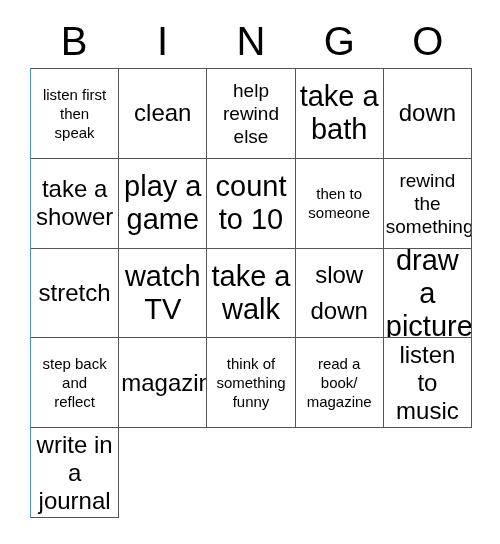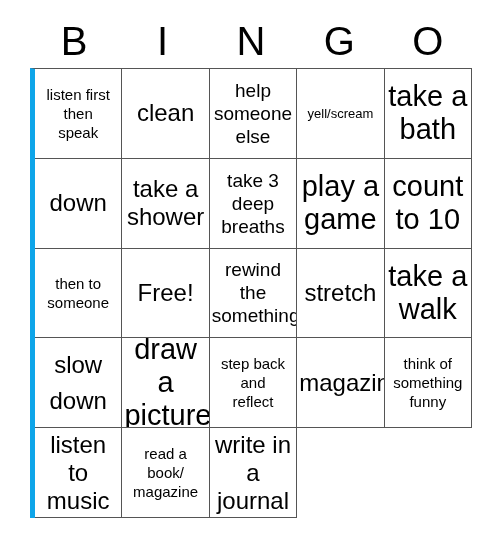--- a/index.html
+++ b/index.html
@@ -39,21 +39,21 @@
     color: #000000;
   }
   .grid {
     position: absolute;
     left: 30px;
     top: 68px;
     width: 442px;
     height: 450px;
     box-sizing: border-box;
     border-top: 1px solid #555555;
-    border-left: 5px solid #0ea5e9;
+    border-left: 1px solid #0ea5e9;
     display: grid;
     grid-template-columns: repeat(5, 1fr);
     grid-template-rows: repeat(5, 1fr);
     background: #ffffff;
   }
   .cell {
     box-sizing: border-box;
     border-right: 1px solid #555555;
     border-bottom: 1px solid #555555;
     display: flex;
@@ -94,64 +94,57 @@
       <div class="cell s-xs">
         <span class="cell-text">listen first
 then
 speak</span>
       </div>
       <div class="cell s-xl">
         <span class="cell-text">clean</span>
       </div>
       <div class="cell s-sm">
         <span class="cell-text">help
-someone
+rewind
 else</span>
-      </div>
-      <div class="cell s-xxs">
-        <span class="cell-text">yell/scream</span>
       </div>
       <div class="cell s-lg">
         <span class="cell-text">take a
 bath</span>
       </div>
       <div class="cell s-xl">
         <span class="cell-text">down</span>
       </div>
       <div class="cell s-md">
         <span class="cell-text">take a
 shower</span>
-      </div>
-      <div class="cell s-sm">
-        <span class="cell-text">take 3
-deep
-breaths</span>
       </div>
       <div class="cell s-lg">
         <span class="cell-text">play a
 game</span>
       </div>
       <div class="cell s-lg">
         <span class="cell-text">count
 to 10</span>
       </div>
       <div class="cell s-xs">
         <span class="cell-text">then to
 someone</span>
       </div>
-      <div class="cell s-xl">
-        <span class="cell-text">Free!</span>
-      </div>
       <div class="cell s-sm">
         <span class="cell-text">rewind
 the
 something</span>
       </div>
       <div class="cell s-md">
         <span class="cell-text">stretch</span>
+      </div>
+      <div class="cell s-lg">
+        <span class="cell-text">watch
+TV</span>
       </div>
       <div class="cell s-lg">
         <span class="cell-text">take a
 walk</span>
       </div>
       <div class="cell s-xl">
         <span class="cell-text">slow
 down</span>
       </div>
       <div class="cell s-lg">
@@ -164,29 +157,29 @@
 reflect</span>
       </div>
       <div class="cell s-md">
         <span class="cell-text">magazine</span>
       </div>
       <div class="cell s-xs">
         <span class="cell-text">think of
 something
 funny</span>
       </div>
+      <div class="cell s-xs">
+        <span class="cell-text">read a
+book/
+magazine</span>
+      </div>
       <div class="cell s-md">
         <span class="cell-text">listen
 to
 music</span>
-      </div>
-      <div class="cell s-xs">
-        <span class="cell-text">read a
-book/
-magazine</span>
       </div>
       <div class="cell s-md">
         <span class="cell-text">write in
 a
 journal</span>
       </div>
     </div>
 
 </div>
 

